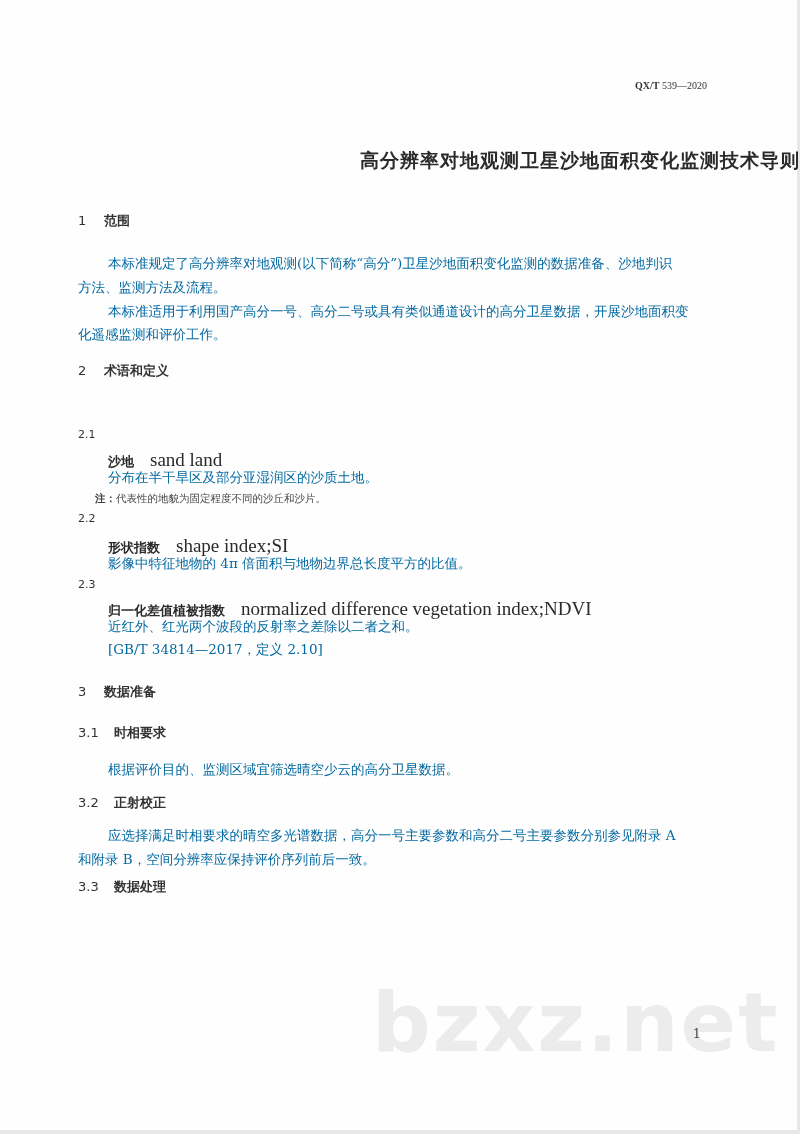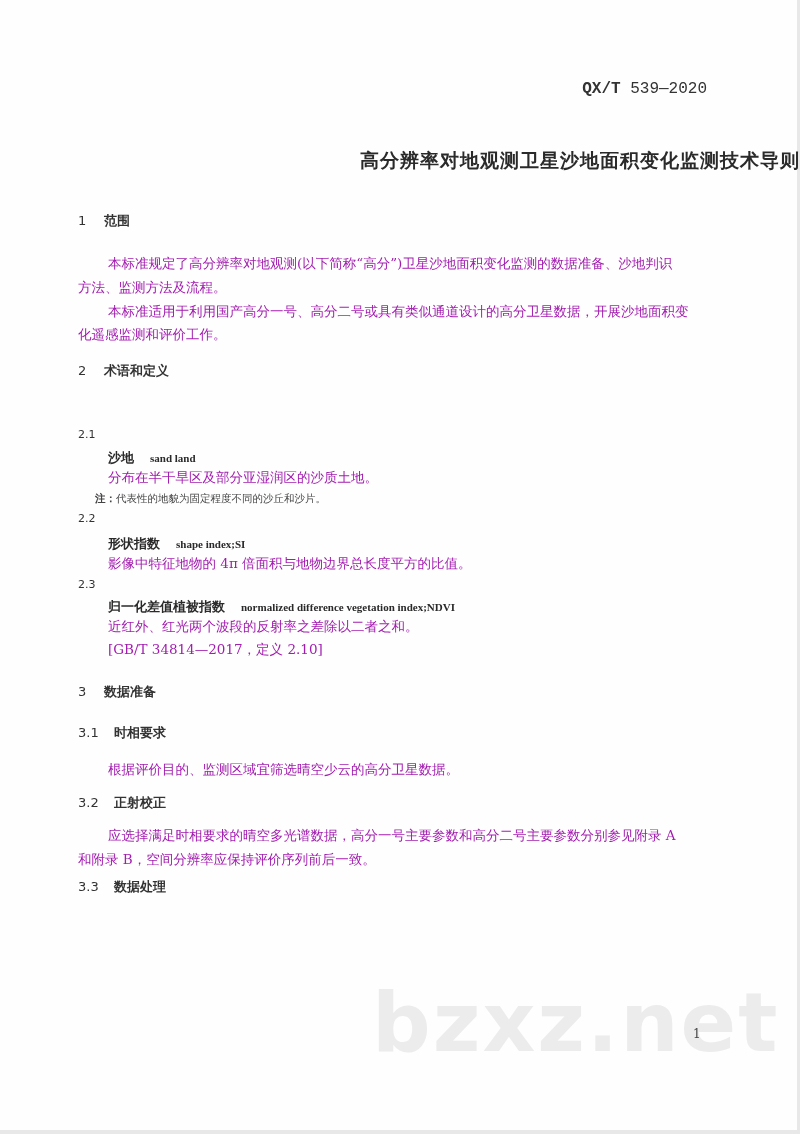--- a/index.html
+++ b/index.html
@@ -8,49 +8,49 @@
       position: relative; overflow: hidden;
       font-family: "DejaVu Serif", "Liberation Serif", serif;
       color: #333;
     }
     .page {
       position: absolute; left: 0; top: 0; width: 797px; height: 1130px;
       background: #fefefe;
     }
     .abs { position: absolute; white-space: nowrap; }
     .std-code {
-      right: 90px; top: 80px; font-size: 16px; color: #333;
-      font-family: Liberation Mono, monospace;
+      right: 90px; top: 80px; font-size: 10px; color: #333;
+      font-family: Liberation Serif, serif;
     }
     .std-code b { font-weight: bold; }
     .title {
       left: 0; width: 800px; text-align: right; top: 148px;
       font-family: "DejaVu Sans", sans-serif; font-size: 19px; font-weight: bold;
       color: #2a2a2a; letter-spacing: 1px;
     }
     .h1 {
       left: 78px; font-family: "DejaVu Sans", sans-serif; font-size: 13px; font-weight: bold; color: #333;
     }
     .h1 .num { display: inline-block; width: 26px; font-weight: normal; }
     .h2 {
       left: 78px; font-family: "DejaVu Sans", sans-serif; font-size: 13px; font-weight: bold; color: #333;
     }
     .h2 .num { display: inline-block; width: 36px; font-weight: normal; }
     .para {
-      font-size: 13.5px; color: #a21caf; line-height: 24px;
+      font-size: 13.5px; color: #0369a1; line-height: 24px;
     }
     .indent { left: 108px; }
     .flush { left: 78px; }
     .termnum {
       left: 78px; font-family: "DejaVu Sans", sans-serif; font-size: 11px; color: #333;
     }
     .term {
       left: 108px; font-size: 13px; font-weight: bold; color: #2a2a2a;
     }
-    .term .en { margin-left: 16px; font-family: "Liberation Serif", serif; font-weight: bold; font-size: 11px; }
+    .term .en { margin-left: 16px; font-family: "Liberation Serif", serif; font-weight: normal; font-size: 19px; }
     .note { left: 95px; font-size: 10.5px; color: #444; }
     .note b { font-weight: bold; }
     .watermark {
       left: 372px; top: 975px; font-family: "DejaVu Sans", sans-serif; font-weight: bold;
       font-size: 82px; color: #ececec; letter-spacing: 2px;
     }
     .pagenum { left: 693px; top: 1027px; font-size: 12px; color: #444; }
   </style>
 </head>
 <body>

